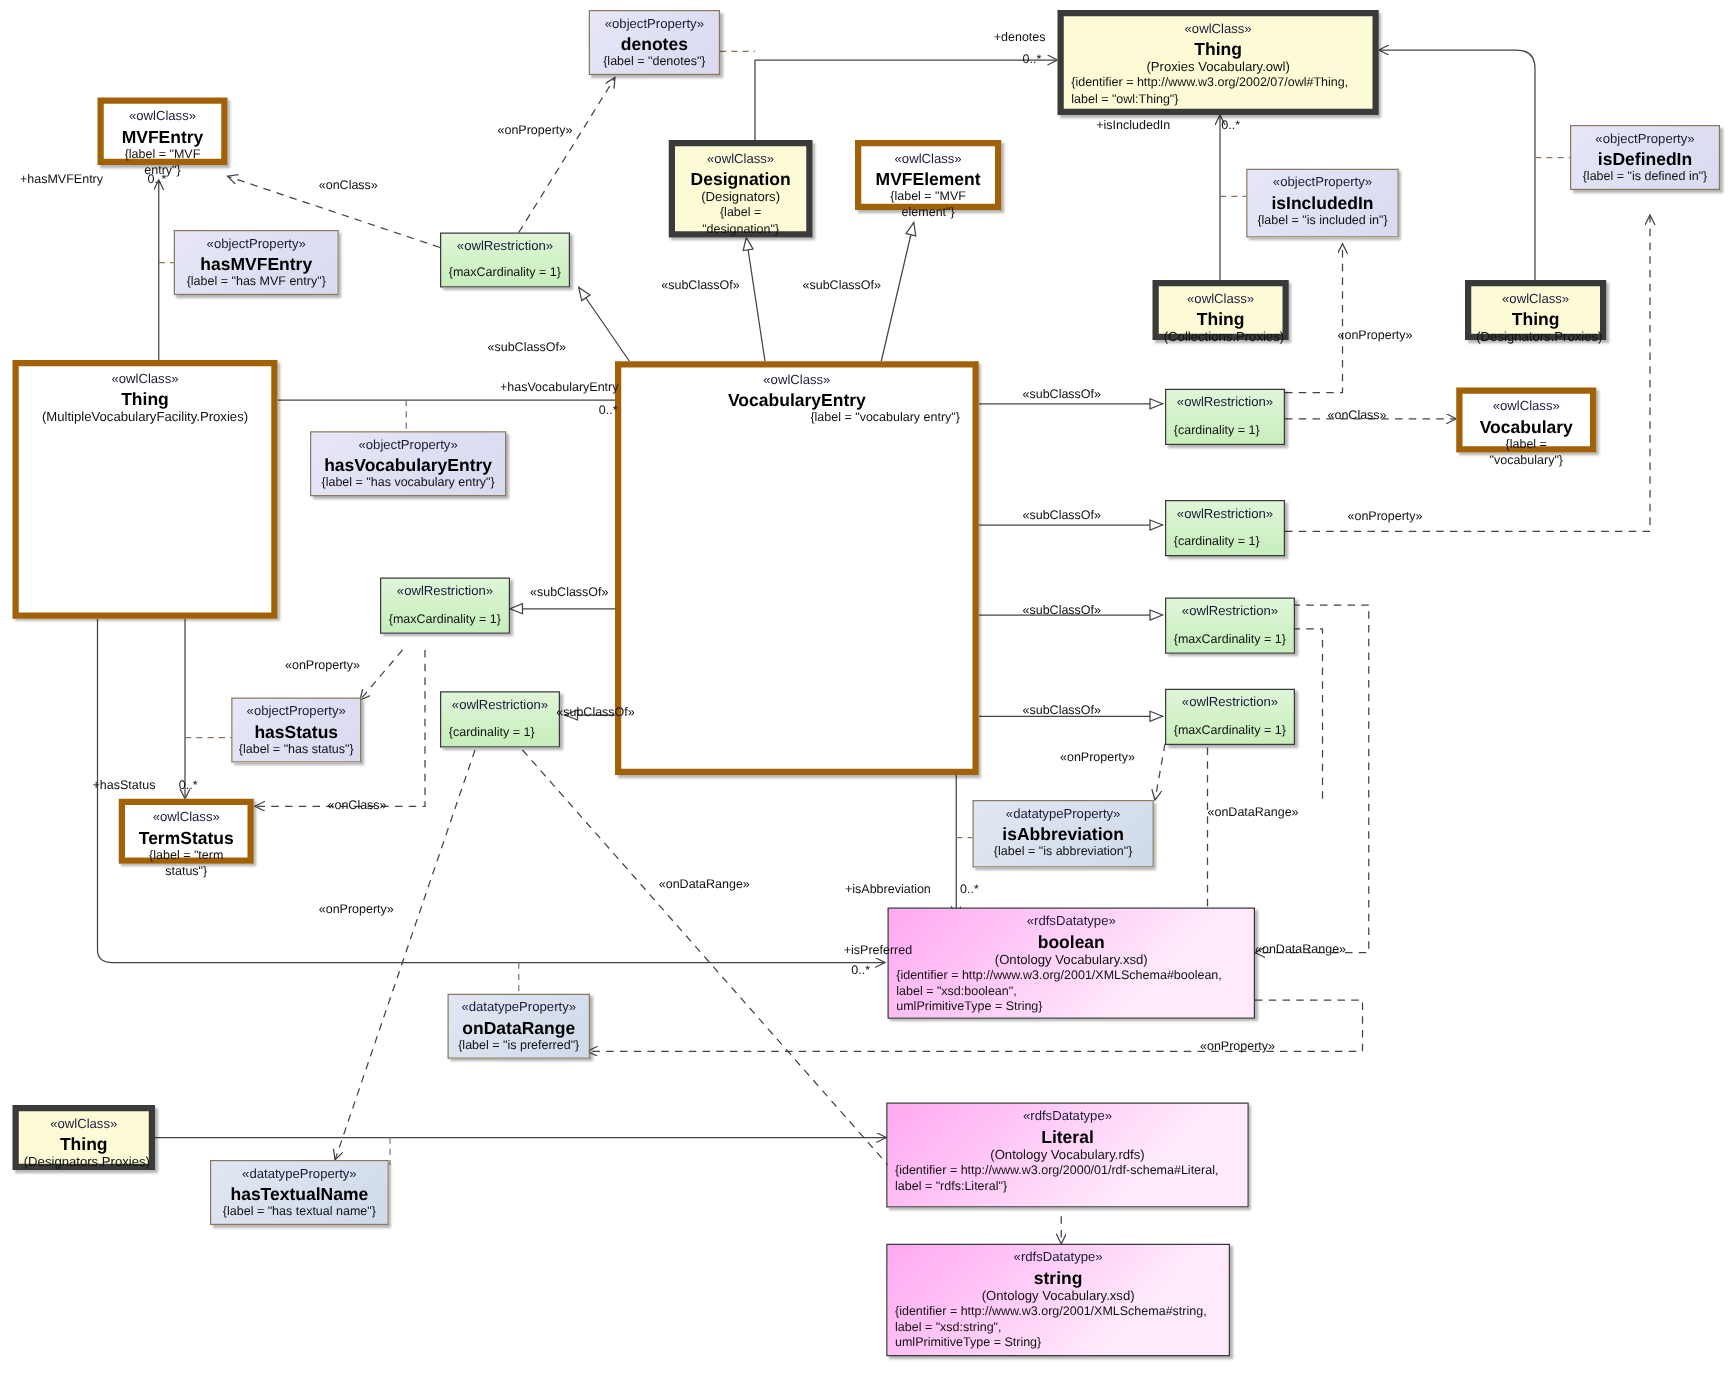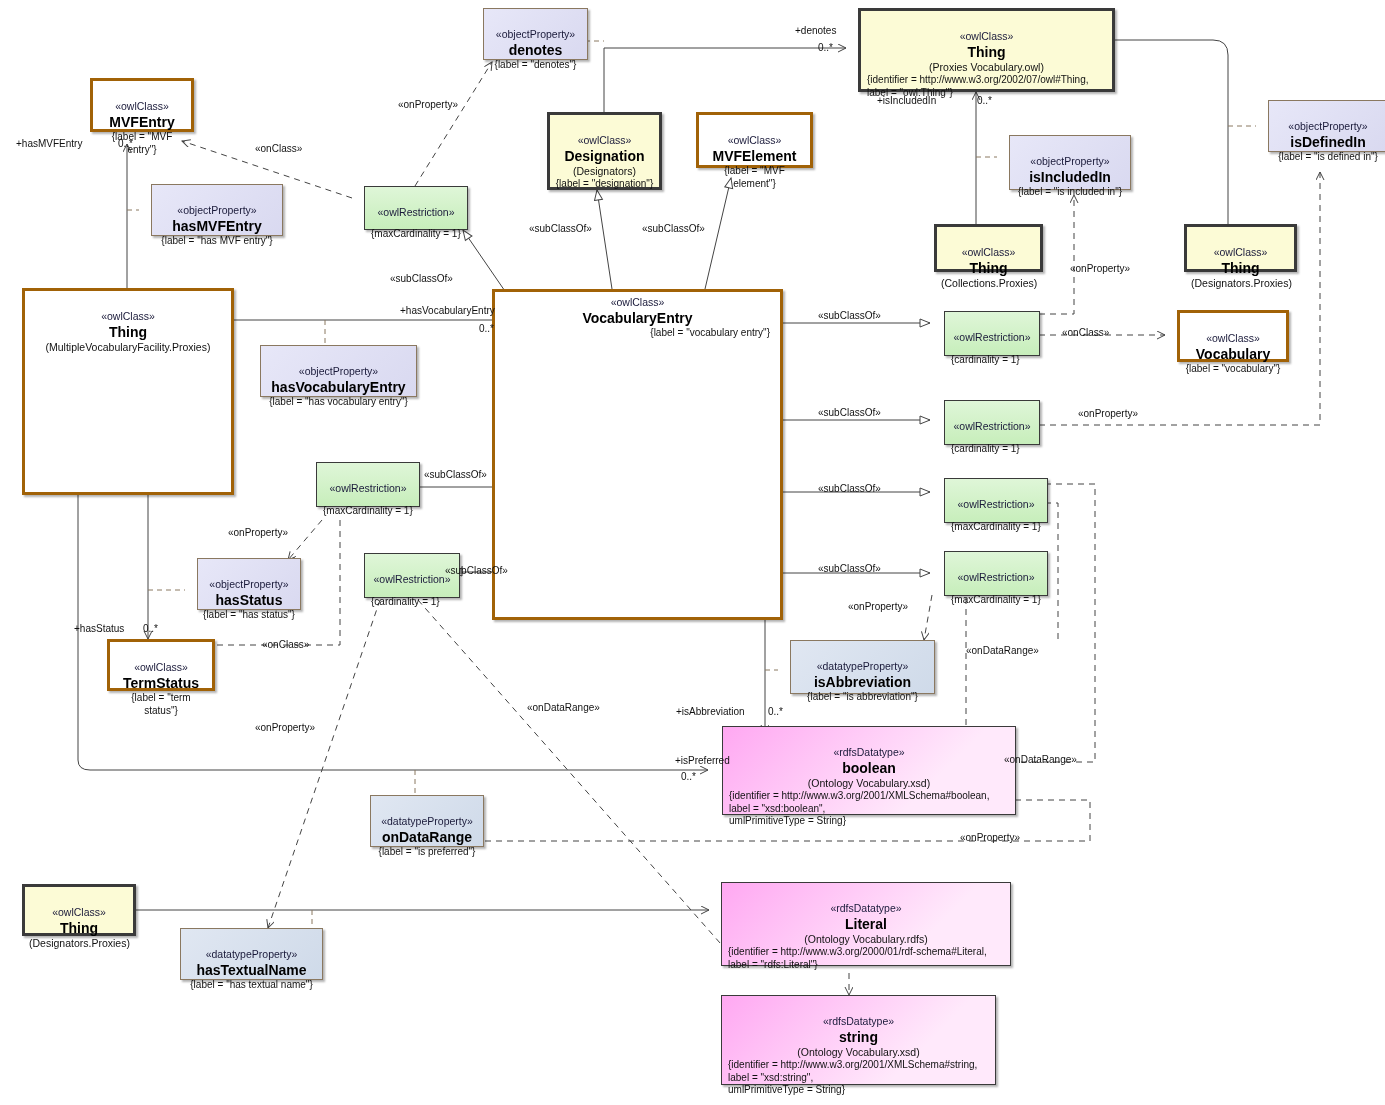--- a/index.html
+++ b/index.html
@@ -2,37 +2,37 @@
 <html><head>
 <meta charset="utf-8">
 <title>UML Ontology Vocabulary Diagram</title>
 <style>
   html,body{margin:0;padding:0;background:#ffffff;}
   body{font-family:"Liberation Sans", sans-serif;}
   #canvas{position:relative;width:1385px;height:1105px;background:#fff;overflow:hidden;}
   svg.edges{position:absolute;left:0;top:0;width:1385px;height:1105px;pointer-events:none;}
 
   
-  .node{position:absolute;box-sizing:border-box;border:3px solid #a16207;
+  .node{position:absolute;box-sizing:border-box;border:5px solid #a16207;
         box-shadow:2px 2px 2px rgba(0,0,0,0.30);
         text-align:center;overflow:visible;}
   .node .st{font-size:10.5px;color:#1a1a3a;line-height:1.25;}
   .node .nm{font-size:14px;font-weight:bold;color:#000;line-height:1.3;}
   .node .pk{font-size:10.5px;color:#111;line-height:1.25;}
   .node .props{font-size:10px;color:#111;line-height:1.25;text-align:left;padding-left:2px;}
   .node .props.ctr{text-align:center;padding-left:0;}
 
   .owlclass{background:#ffffff;}
   .owlclass.yellow{background:#fcfbd6;border-color:#3a3a3a;}
   .objprop{background:linear-gradient(135deg,#e7e7f8 0%,#d9d9f0 100%);border:1px solid #8a7860;}
   .dataprop{background:linear-gradient(135deg,#e0e7f2 0%,#cfdae9 100%);border:1px solid #8a7860;}
   .owlrest{background:linear-gradient(180deg,#dff6d8 0%,#c7eebb 100%);border:1px solid #3a3a3a;}
   .rdfsdt{background:linear-gradient(135deg,#ffa8f2 0%,#ffe9fb 70%);border:1px solid #3a3a3a;}
 
-  .pad{padding:19px 4px 4px 4px;margin-left:12px;}
+  .pad{padding:4px 4px 4px 4px;}
 
   
   .elabel{position:absolute;font-size:10px;color:#111;white-space:nowrap;line-height:1;}
 </style>
 </head>
 <body>
 
 <div id="canvas">
 
   <svg class="edges" viewBox="0 0 1385 1105">

